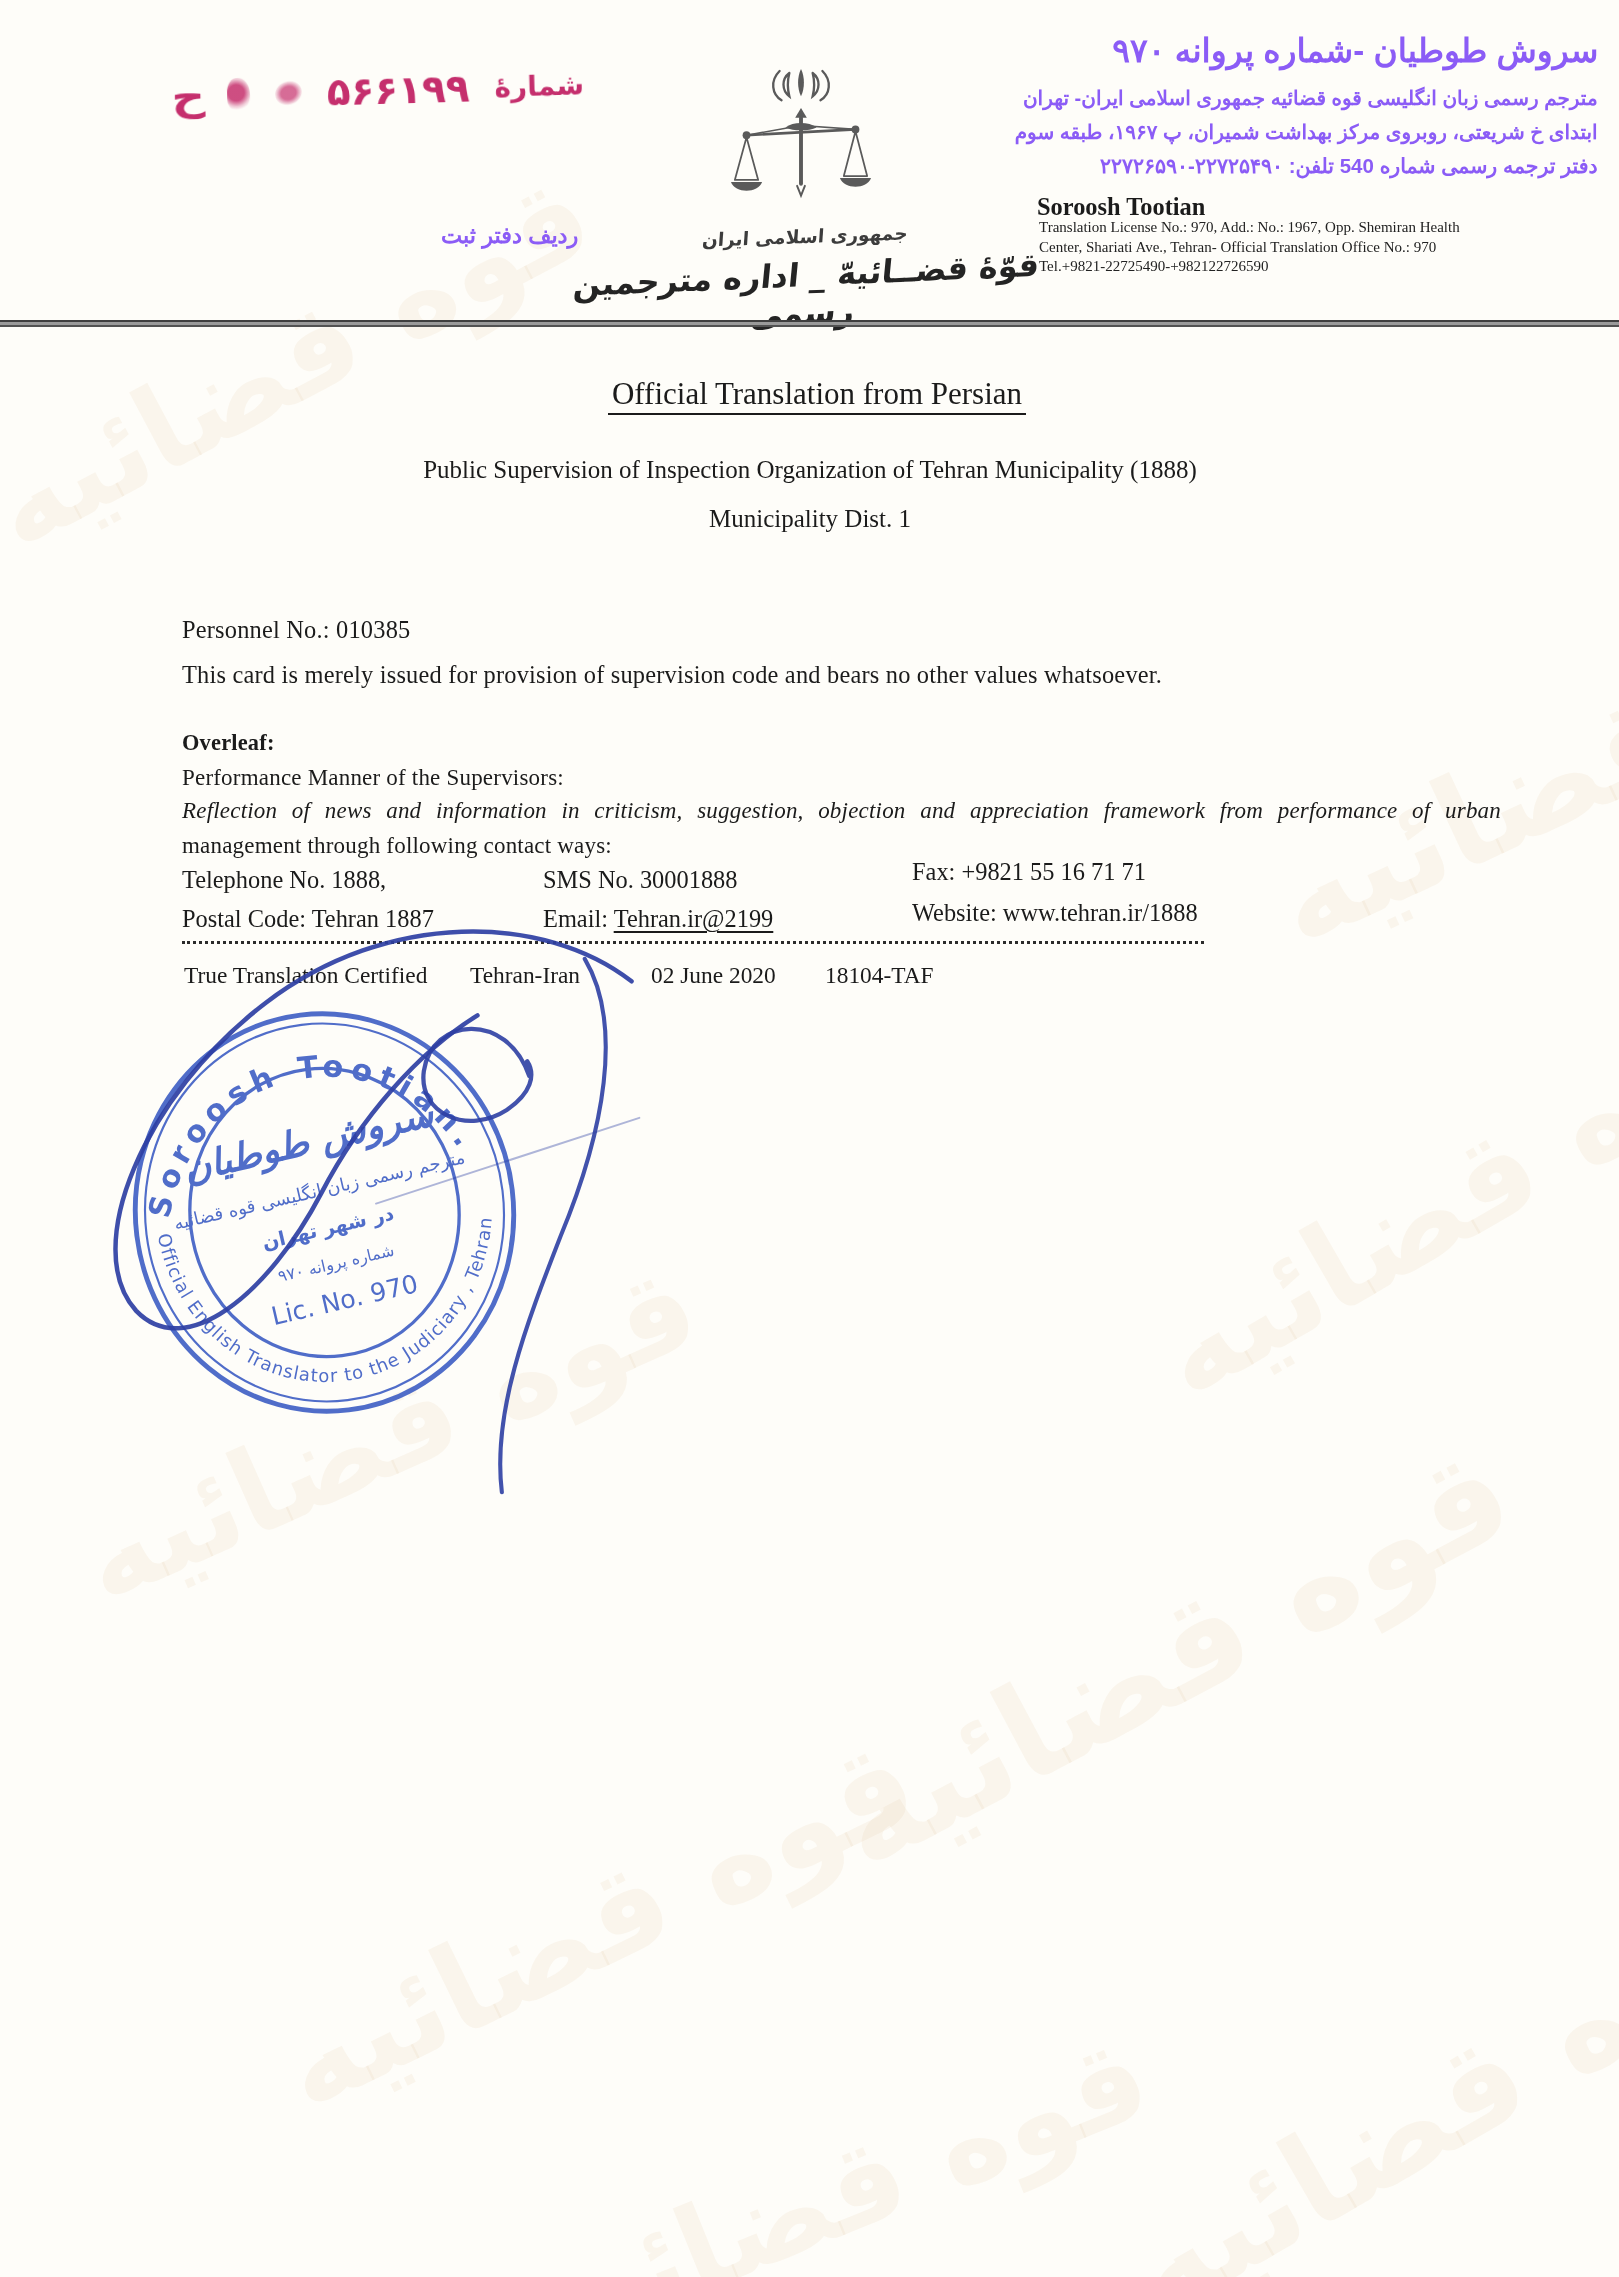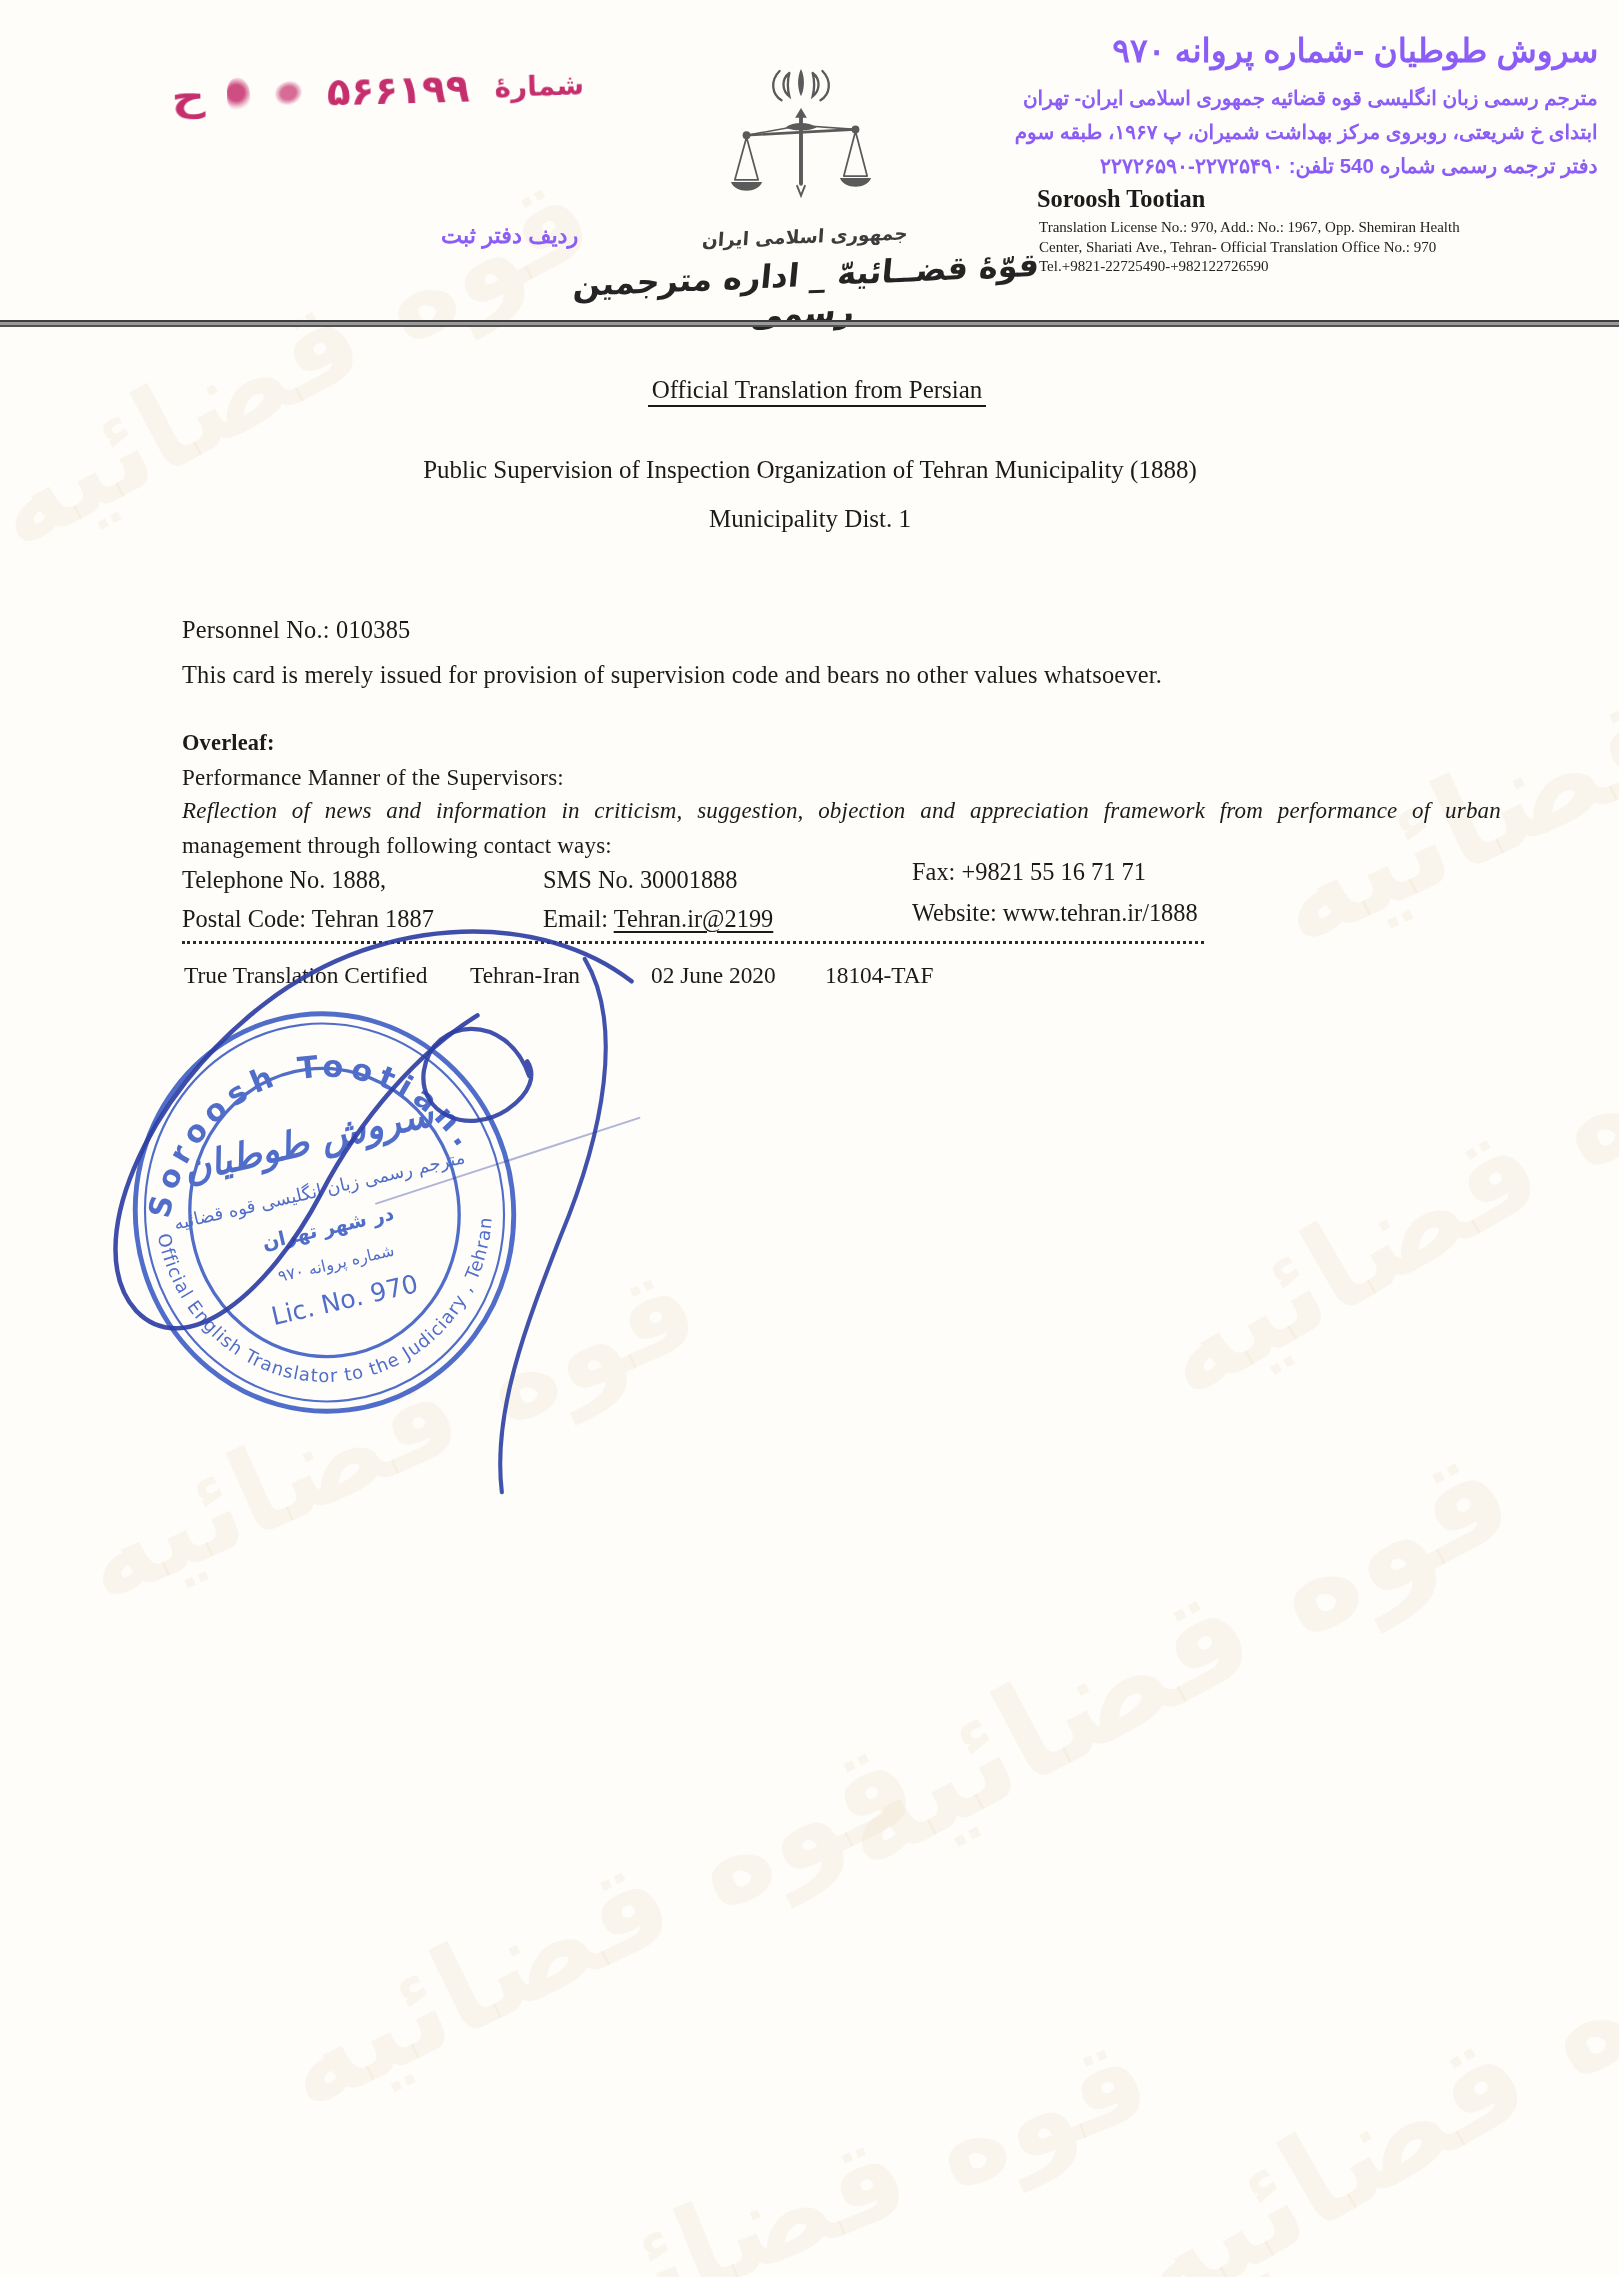--- a/index.html
+++ b/index.html
@@ -14,21 +14,21 @@
     position:absolute; font-family:"DejaVu Sans", sans-serif;
     color:rgba(216,180,126,0.10); font-weight:bold; white-space:nowrap;
     pointer-events:none; user-select:none;
   }
   
   .fa { font-family:Liberation Sans, sans-serif; direction:rtl; font-weight:bold; color:#8b5cf6; }
   .fa-title   { position:absolute; top:31px;  right:21.5px; font-size:33px; letter-spacing:0.5px; }
   .fa-l1      { position:absolute; top:86px;  right:22.4px; font-size:20px; }
   .fa-l2      { position:absolute; top:120px; right:22.4px; font-size:20px; }
   .fa-l3      { position:absolute; top:154px; right:22.4px; font-size:20.5px; }
-  .en-name    { position:absolute; top:185px; left:1037px; font-size:24.4px; font-weight:bold; }
+  .en-name    { position:absolute; top:193px; left:1037px; font-size:24.4px; font-weight:bold; }
   .en-sm      { position:absolute; left:1039px; font-size:15px; line-height:19.5px; color:#222; }
   .en-l1 { top:218px; } .en-l2 { top:238px; } .en-l3 { top:257px; }
 
   .red-stamp {
     position:absolute; top:68px; left:174px; width:410px;
     color:#c52f6d; font-family:"DejaVu Sans", sans-serif;
     transform:rotate(-1.6deg); display:flex; align-items:center; gap:25px;
     filter:blur(0.3px);
   }
   .red-stamp .letter { font-size:39px; font-weight:bold; transform:scaleX(1.2); }
@@ -48,21 +48,21 @@
     direction:rtl; transform:rotate(-2deg) skewX(-6deg); }
   .emblem-org { position:absolute; top:256px; left:546px; width:517px; text-align:center;
     font-family:"DejaVu Sans", sans-serif; font-size:32px; font-weight:bold; color:#242424;
     direction:rtl; transform:rotate(-2.5deg) skewX(-8deg); }
 
   .rule { position:absolute; top:320px; left:0; width:1620px; height:6.8px;
           background:#9a9a9a; border-top:2px solid #3f3f3f; border-bottom:2px solid #525252; }
 
   
   .center-line { position:absolute; left:0; width:1620px; text-align:center; }
-  .doc-title { top:376px; font-size:25px;padding-left:14px; }
+  .doc-title { top:376px; font-size:31px;padding-left:14px; }
   .doc-title span { display:inline-block; border-bottom:2.9px solid #1b1b1b; padding:0 3.9px 1px; }
   .sub1 { top:423px; font-size:25px; }
   .sub2 { top:456px; font-size:25px; }
   .sub3 { top:505px; font-size:25px; }
 
   
   .body-line { position:absolute; left:182px; font-size:24.4px; letter-spacing:0.2px; }
   .full-name { top:566px; }
   .full-name .nm { font-weight:bold; font-size:27px; }
   .full-name .sfx { font-size:22.4px; }

